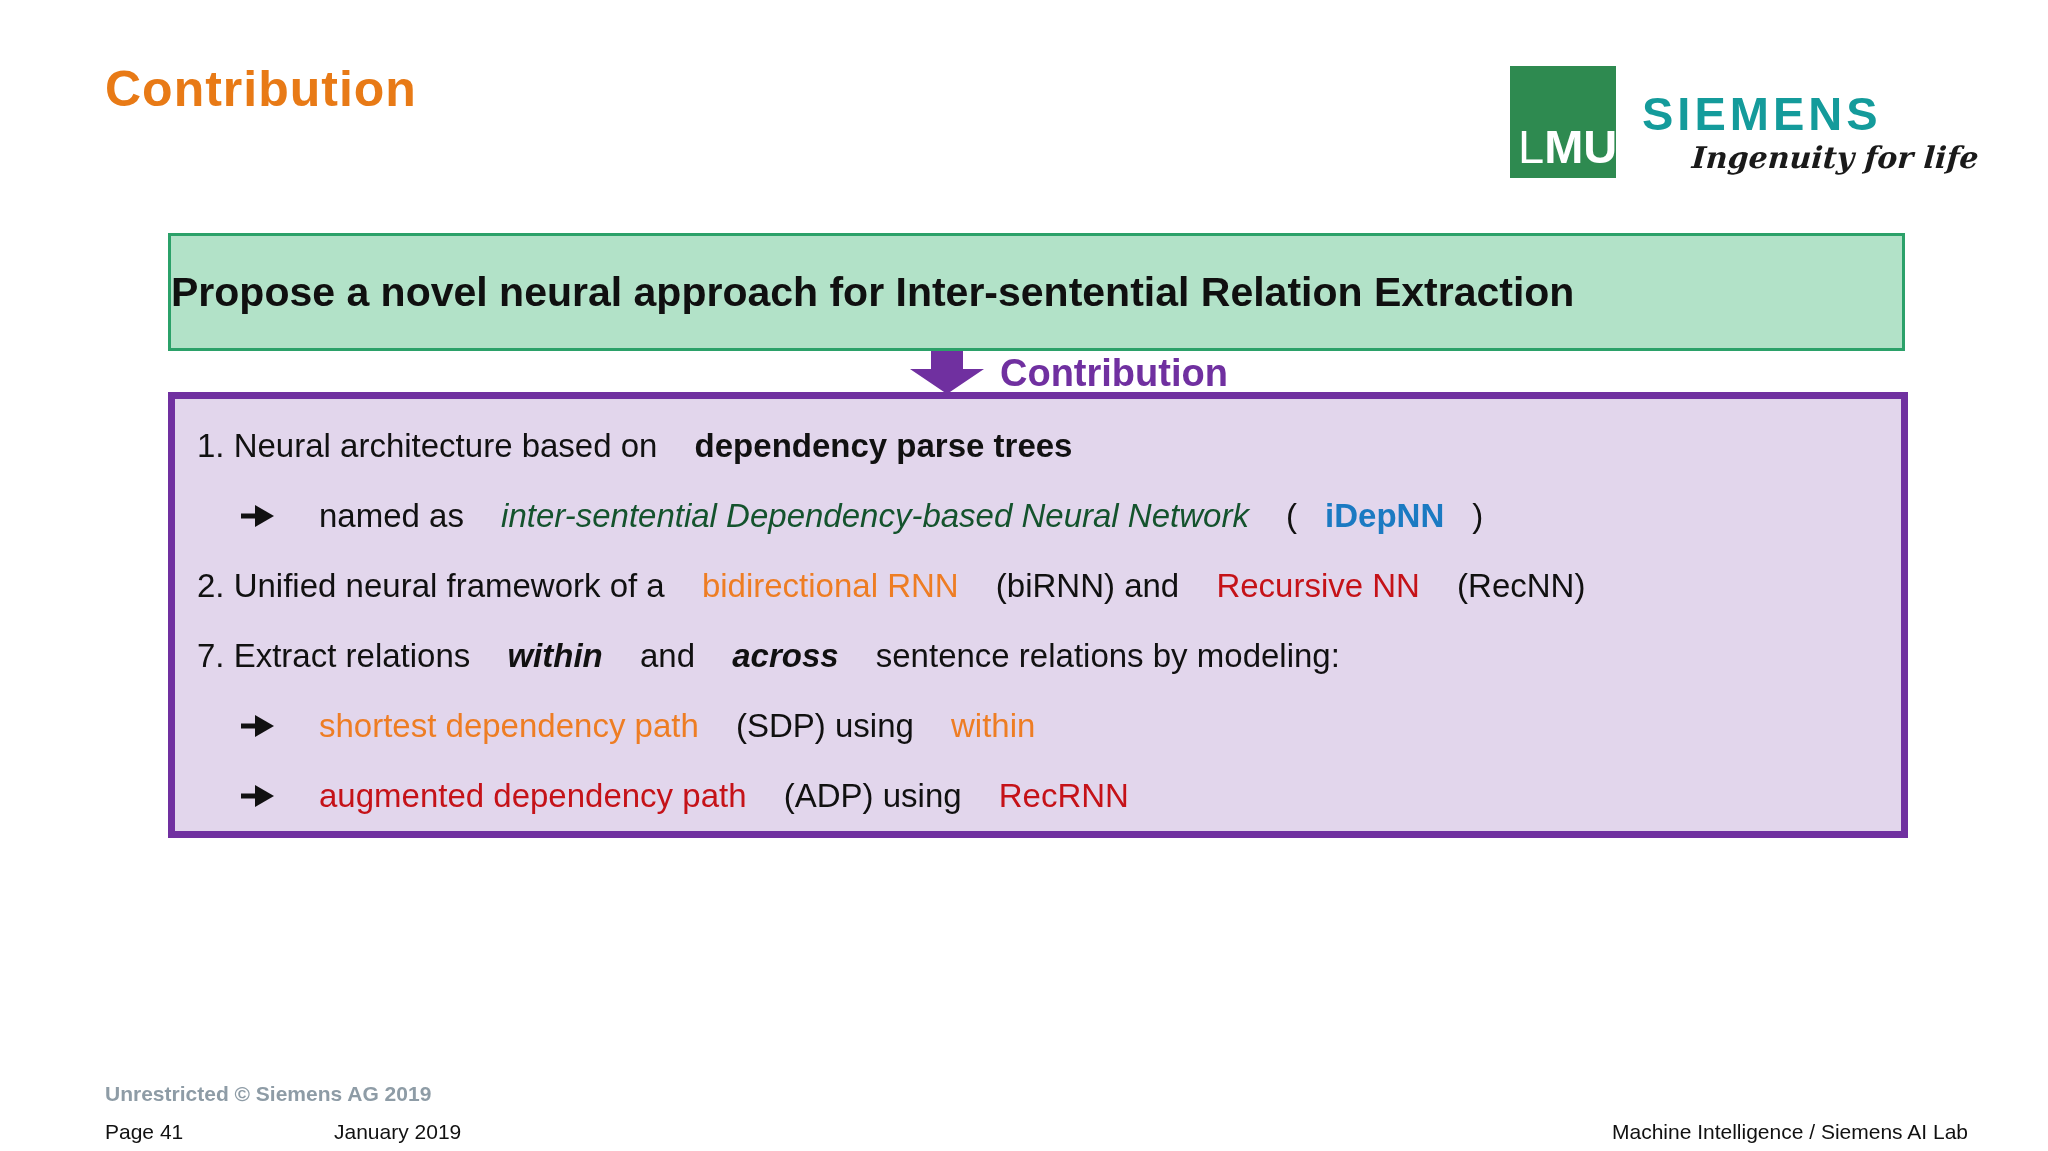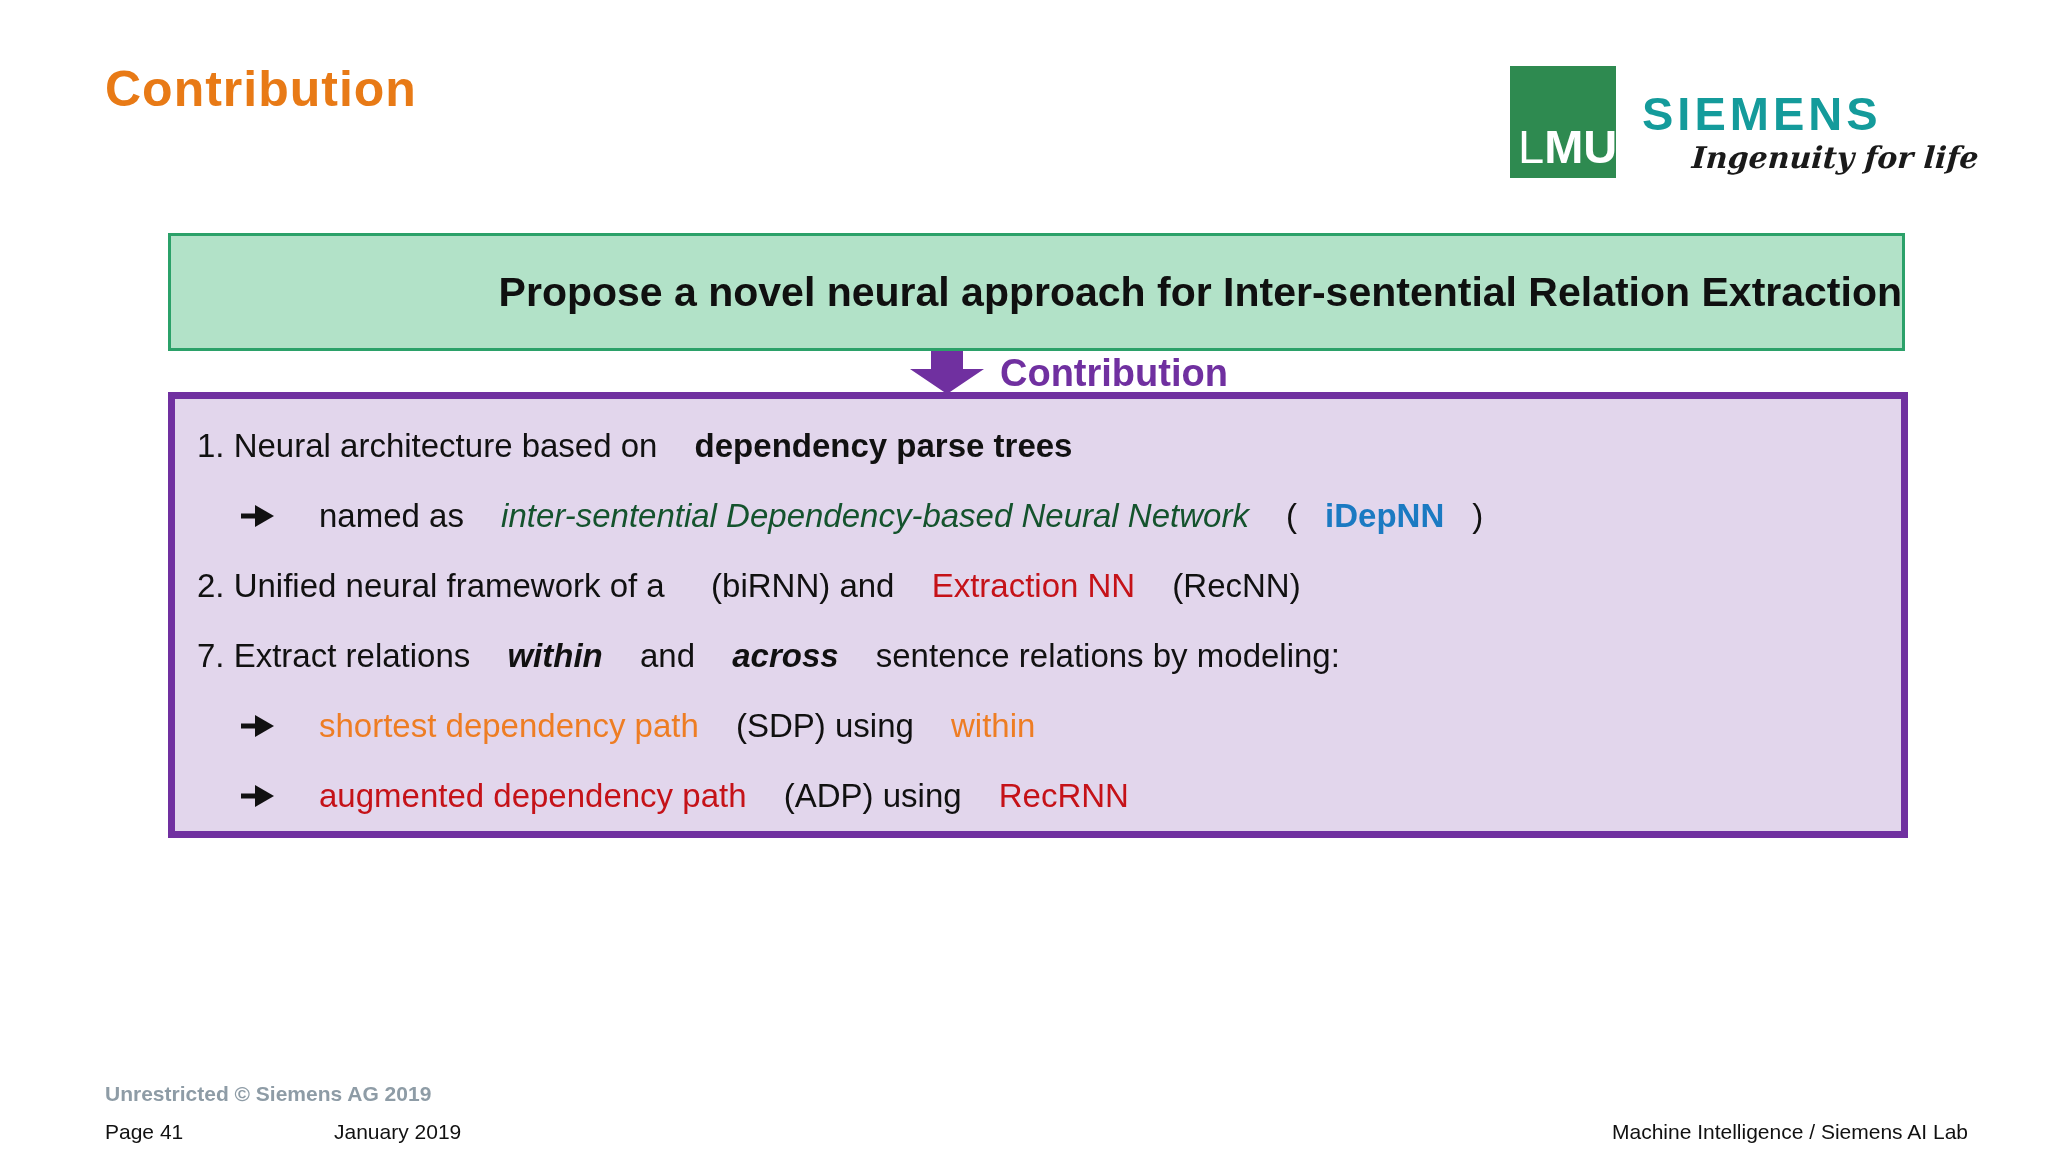--- a/index.html
+++ b/index.html
@@ -25,21 +25,21 @@
   }
   .siemens-tagline {
     position:absolute; left:1692px; top:140px;
     font-family:"DejaVu Serif", serif; font-style:italic; font-weight:bold;
     font-size:30px; color:#1a1a1a; transform:skewX(-4deg);
   }
   
   .banner {
     position:absolute; left:168px; top:233px; width:1737px; height:118px;
     background:#B2E2C8; border:3px solid #2BA169; box-sizing:border-box;
-    display:flex; align-items:center; justify-content:flex-end;
+    display:flex; align-items:center; justify-content:flex-start;
   }
   .banner-text { font-size:41px; font-weight:bold; color:#101010; }
   
   .down-arrow { position:absolute; left:910px; top:351px; }
   .arrow-label {
     position:absolute; left:1000px; top:352px;
     font-size:38px; font-weight:bold; color:#7030A0;
   }
   
   .contribution-box {
@@ -99,21 +99,21 @@
 
     <div class="line sub">
       <svg class="arrow-icon" width="34" height="26" viewBox="0 0 34 26">
         <rect x="0" y="10.5" width="16" height="5" fill="#111"></rect>
         <polygon points="14,2 33,13 14,24" fill="#111"></polygon>
       </svg>
       <span>named as </span><span class="blue-i">inter-sentential Dependency-based Neural Network</span><span> (</span><span class="blue-b">iDepNN</span><span>)</span>
     </div>
 
     <div class="line">
-      <span>2. Unified neural framework of a </span><span> (biRNN) and </span><span class="red">Extraction NN</span><span> (RecNN)</span>
+      <span>2. Unified neural framework of a </span><span class="orange">bidirectional RNN</span><span> (biRNN) and </span><span class="red">Recursive NN</span><span> (RecNN)</span>
     </div>
 
     <div class="line">
       <span>7. Extract relations </span><span class="bi">within</span><span> and </span><span class="bi">across</span><span> sentence relations by modeling:</span>
     </div>
 
     <div class="line sub">
       <svg class="arrow-icon" width="34" height="26" viewBox="0 0 34 26">
         <rect x="0" y="10.5" width="16" height="5" fill="#111"></rect>
         <polygon points="14,2 33,13 14,24" fill="#111"></polygon>

